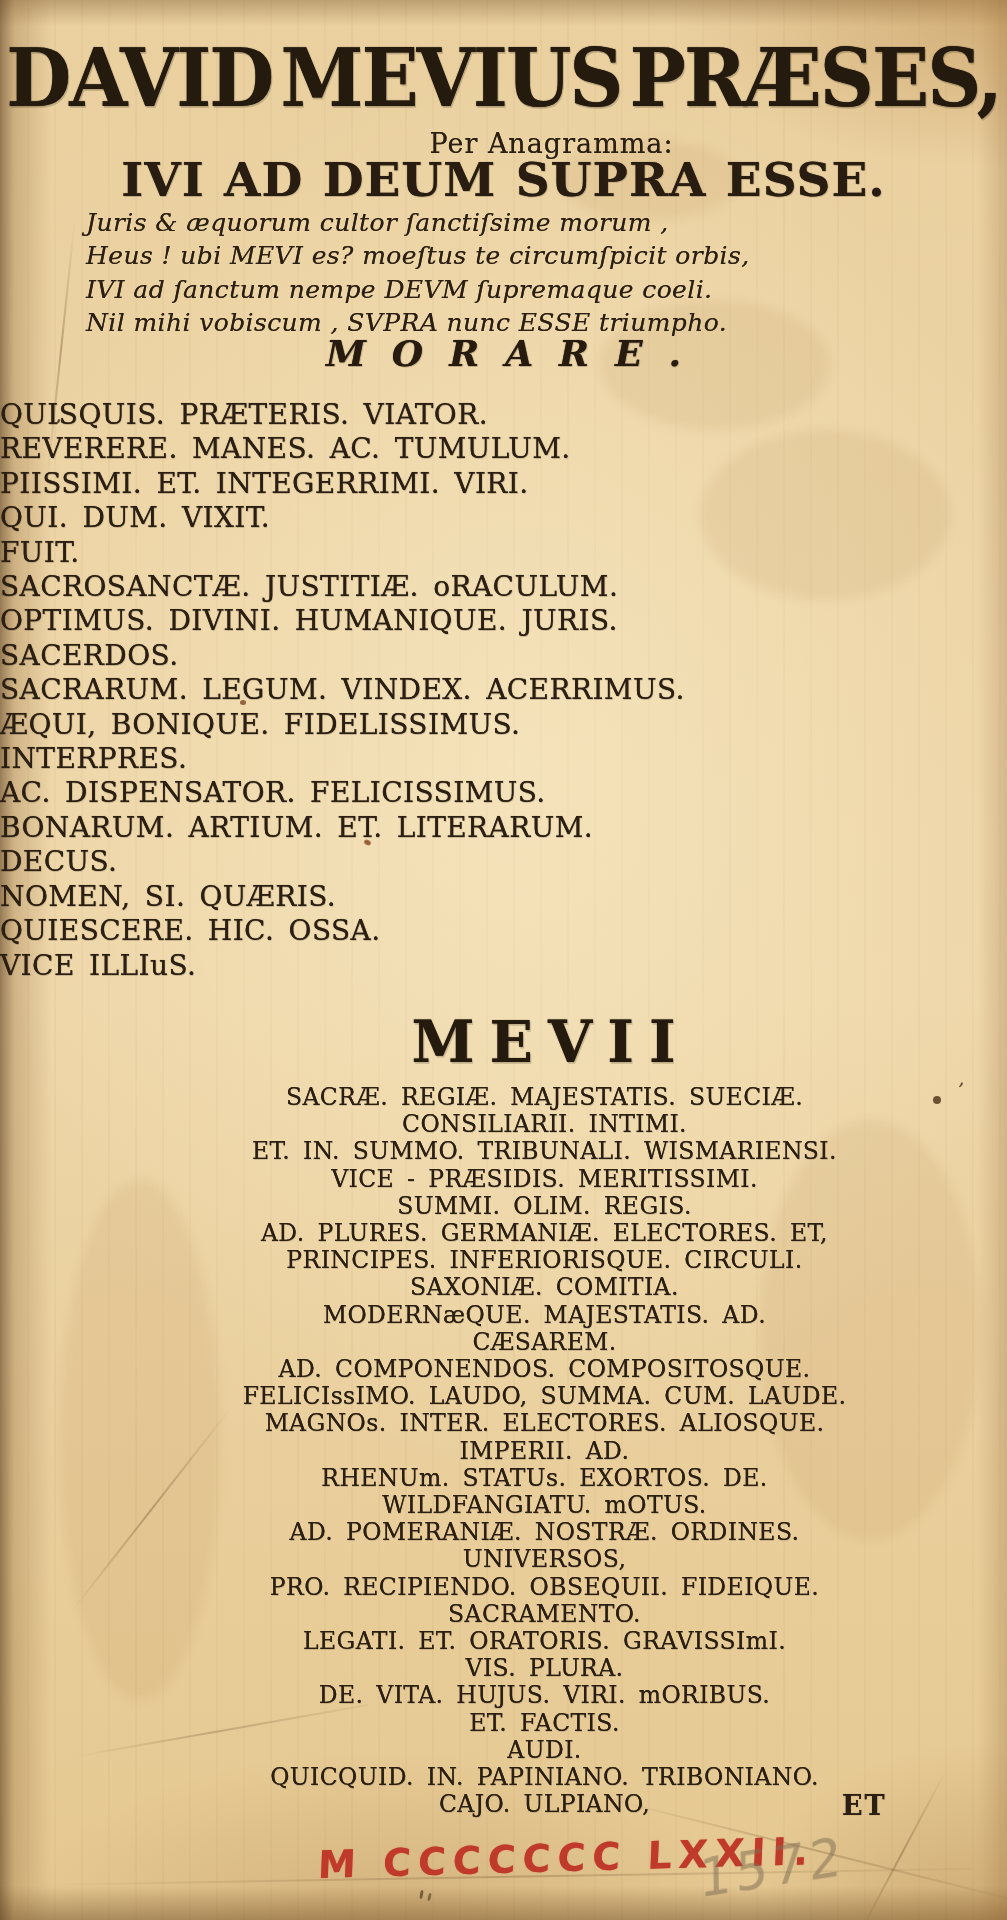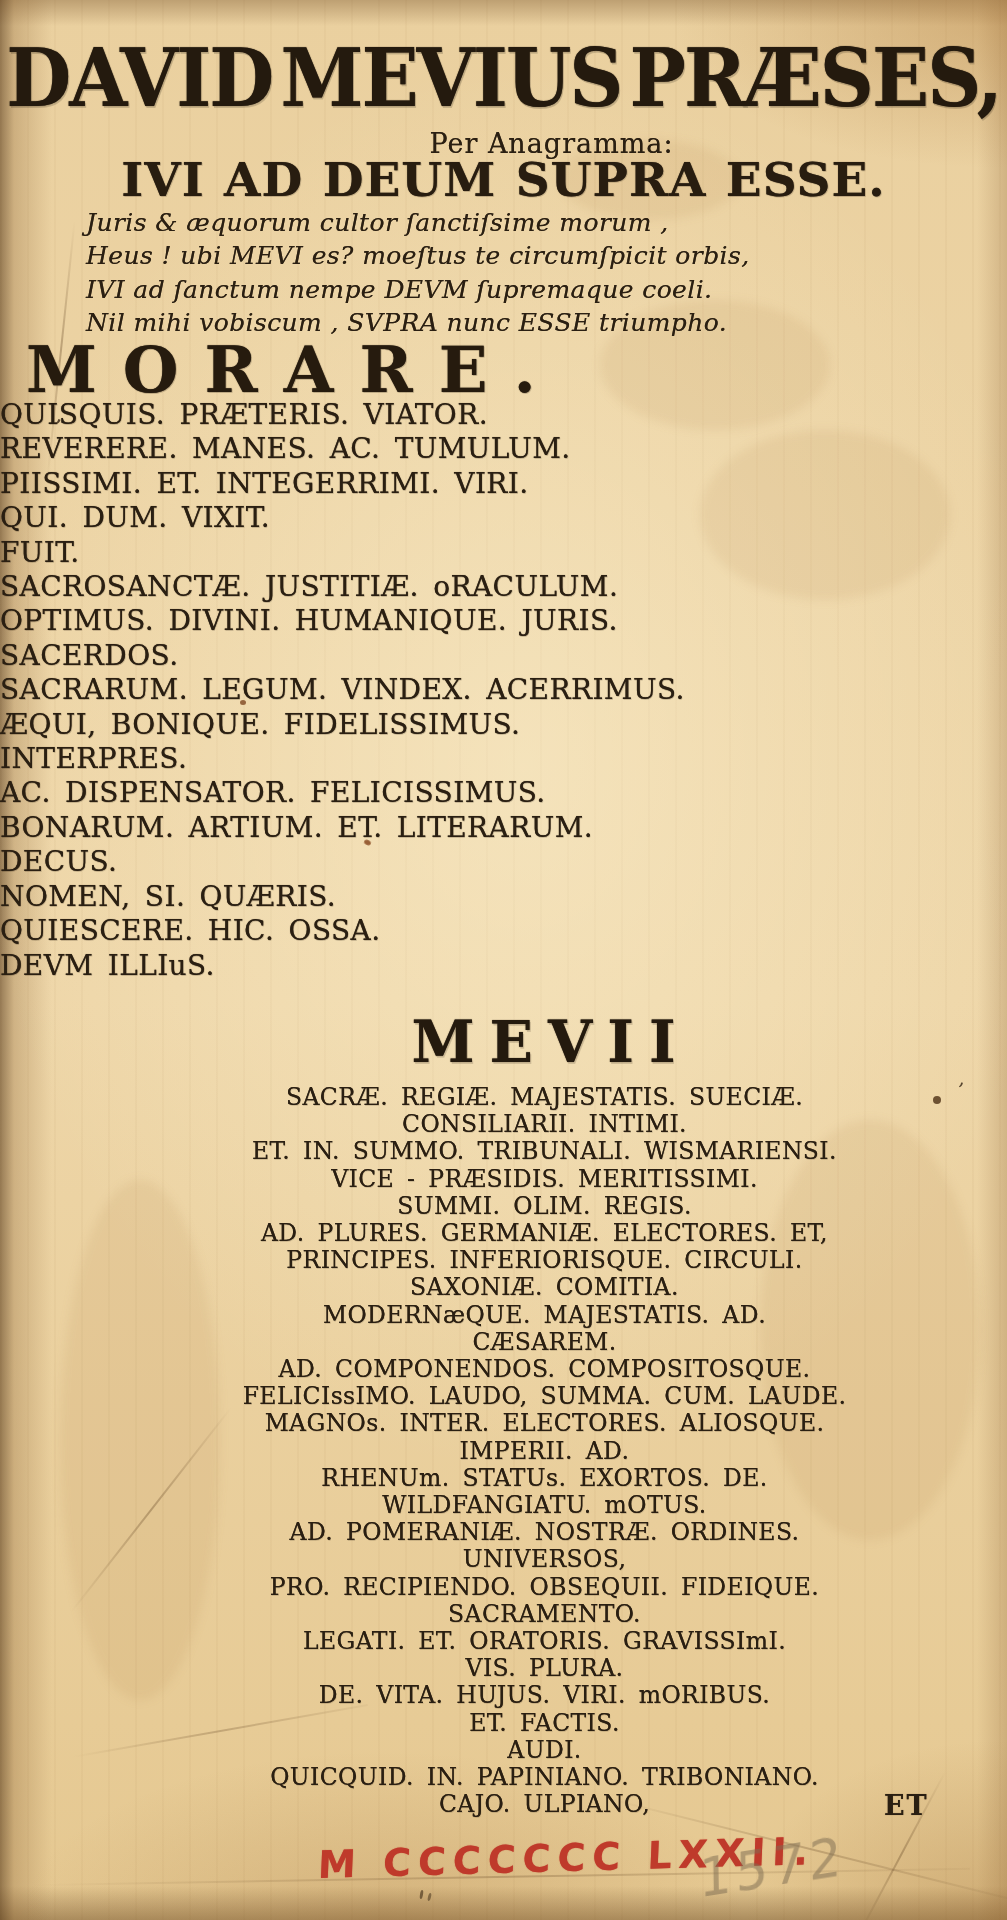--- a/index.html
+++ b/index.html
@@ -51,24 +51,25 @@
     text-shadow:0 0 .8px rgba(40,29,16,.85), 1px 1.3px 0 rgba(40,29,16,.15);
   }
   .distich{
     position:absolute;top:206px;left:86px;width:860px;
     font-style:italic;font-size:25px;line-height:33.4px;
     letter-spacing:.4px;
     text-shadow:0 0 .5px rgba(42,31,18,.8);
   }
   .morare{
     position:absolute;top:332px;left:0;width:100%;
-    text-align:left;font-size:64px;font-weight:bold;
+    text-align:center;font-size:36px;font-weight:bold;
     letter-spacing:26px;text-indent:26px;
     color:#261b0e;
     text-shadow:0 0 1px rgba(38,27,14,.85), 1px 1.4px 0 rgba(38,27,14,.16);
+    font-style:italic;
   }
   .upper{
     position:absolute;top:398px;left:0;width:100%;
     font-size:28px;line-height:34.4px;
     word-spacing:5px;letter-spacing:.4px;
     text-shadow:0 0 .7px rgba(42,31,18,.85), .6px .9px 0 rgba(42,31,18,.16);
   }
   .mevii{
     position:absolute;top:1008px;left:0;width:100%;
     text-align:center;font-size:57px;font-weight:bold;
@@ -78,21 +79,21 @@
     margin-left:40px;
   }
   .lower{
     position:absolute;top:1084px;left:0;width:100%;
     text-align:center;font-size:23.5px;line-height:27.2px;
     word-spacing:5px;letter-spacing:.4px;
     text-shadow:0 0 .6px rgba(42,31,18,.85), .5px .8px 0 rgba(42,31,18,.16);
     margin-left:41px;
   }
   .catchword{
-    position:absolute;top:1790px;left:884px;
+    position:absolute;top:1790px;left:842px;
     font-size:27px;font-weight:bold;letter-spacing:2px;
     text-shadow:0 0 .7px rgba(42,31,18,.85);
   }
   .red-date{
     position:absolute;top:1836px;left:318px;
     font-family:"DejaVu Sans","Liberation Sans",sans-serif;
     font-size:38px;font-weight:bold;letter-spacing:7px;
     color:#bf3a2b;
     transform:rotate(-1.6deg) skewX(-4deg);
     text-shadow:0 0 1px rgba(191,58,43,.75);
@@ -157,21 +158,21 @@
     <div class="line">OPTIMUS. DIVINI. HUMANIQUE. JURIS.</div>
     <div class="line">SACERDOS.</div>
     <div class="line">SACRARUM. LEGUM. VINDEX. ACERRIMUS.</div>
     <div class="line">ÆQUI, BONIQUE. FIDELISSIMUS.</div>
     <div class="line">INTERPRES.</div>
     <div class="line">AC. DISPENSATOR. FELICISSIMUS.</div>
     <div class="line">BONARUM. ARTIUM. ET. LITERARUM.</div>
     <div class="line">DECUS.</div>
     <div class="line">NOMEN, SI. QUÆRIS.</div>
     <div class="line">QUIESCERE. HIC. OSSA.</div>
-    <div class="line">DEVM ILLIuS.</div>
+    <div class="line">VICE ILLIuS.</div>
   </div>
 
   <div class="mevii line">MEVII</div>
 
   <div class="lower">
     <div class="line">SACRÆ. REGIÆ. MAJESTATIS. SUECIÆ.</div>
     <div class="line">CONSILIARII. INTIMI.</div>
     <div class="line">ET. IN. SUMMO. TRIBUNALI. WISMARIENSI.</div>
     <div class="line">VICE - PRÆSIDIS. MERITISSIMI.</div>
     <div class="line">SUMMI. OLIM. REGIS.</div>

